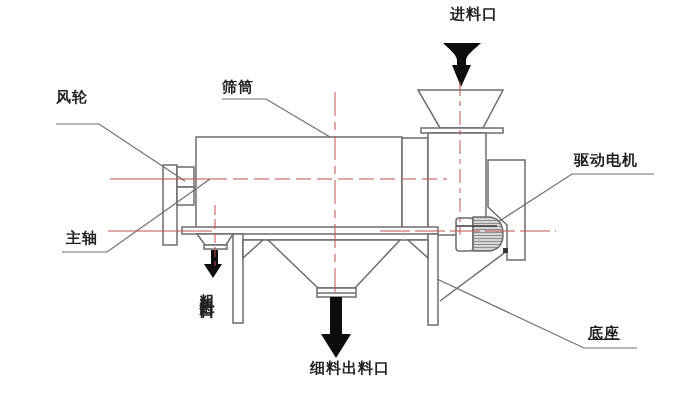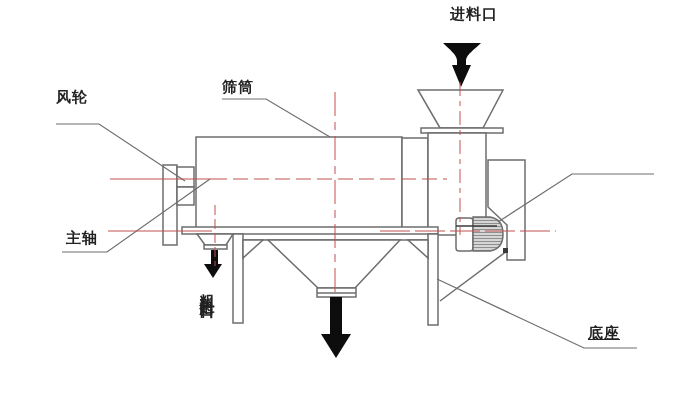--- a/index.html
+++ b/index.html
@@ -97,15 +97,17 @@
       <line x1="335" y1="92" x2="335" y2="297" stroke-dasharray="24 6 8 6"></line>
       <line x1="460" y1="82" x2="460" y2="235" stroke-dasharray="14 5 5 5"></line>
       <line x1="215" y1="205" x2="215" y2="266" stroke-dasharray="10 4"></line>
     </g>
   </svg>
 
   <div class="lbl" style="left:450px;top:5px;">进料口</div>
   <div class="lbl" style="left:222px;top:78px;text-align:right;">筛筒</div>
   <div class="lbl" style="left:56px;top:88px;">风轮</div>
   <div class="lbl" style="left:66px;top:229px;">主轴</div>
+  <div class="lbl" style="left:574px;top:151px;">驱动电机</div>
   <div class="lbl" style="left:588px;top:324px;text-decoration:underline;">底座</div>
   <div class="lbl vertical" style="left:199px;top:282px;height:98px;">粗料出料口</div>
+  <div class="lbl" style="left:310px;top:359px;">细料出料口</div>
 </div>
 
 </body></html>

